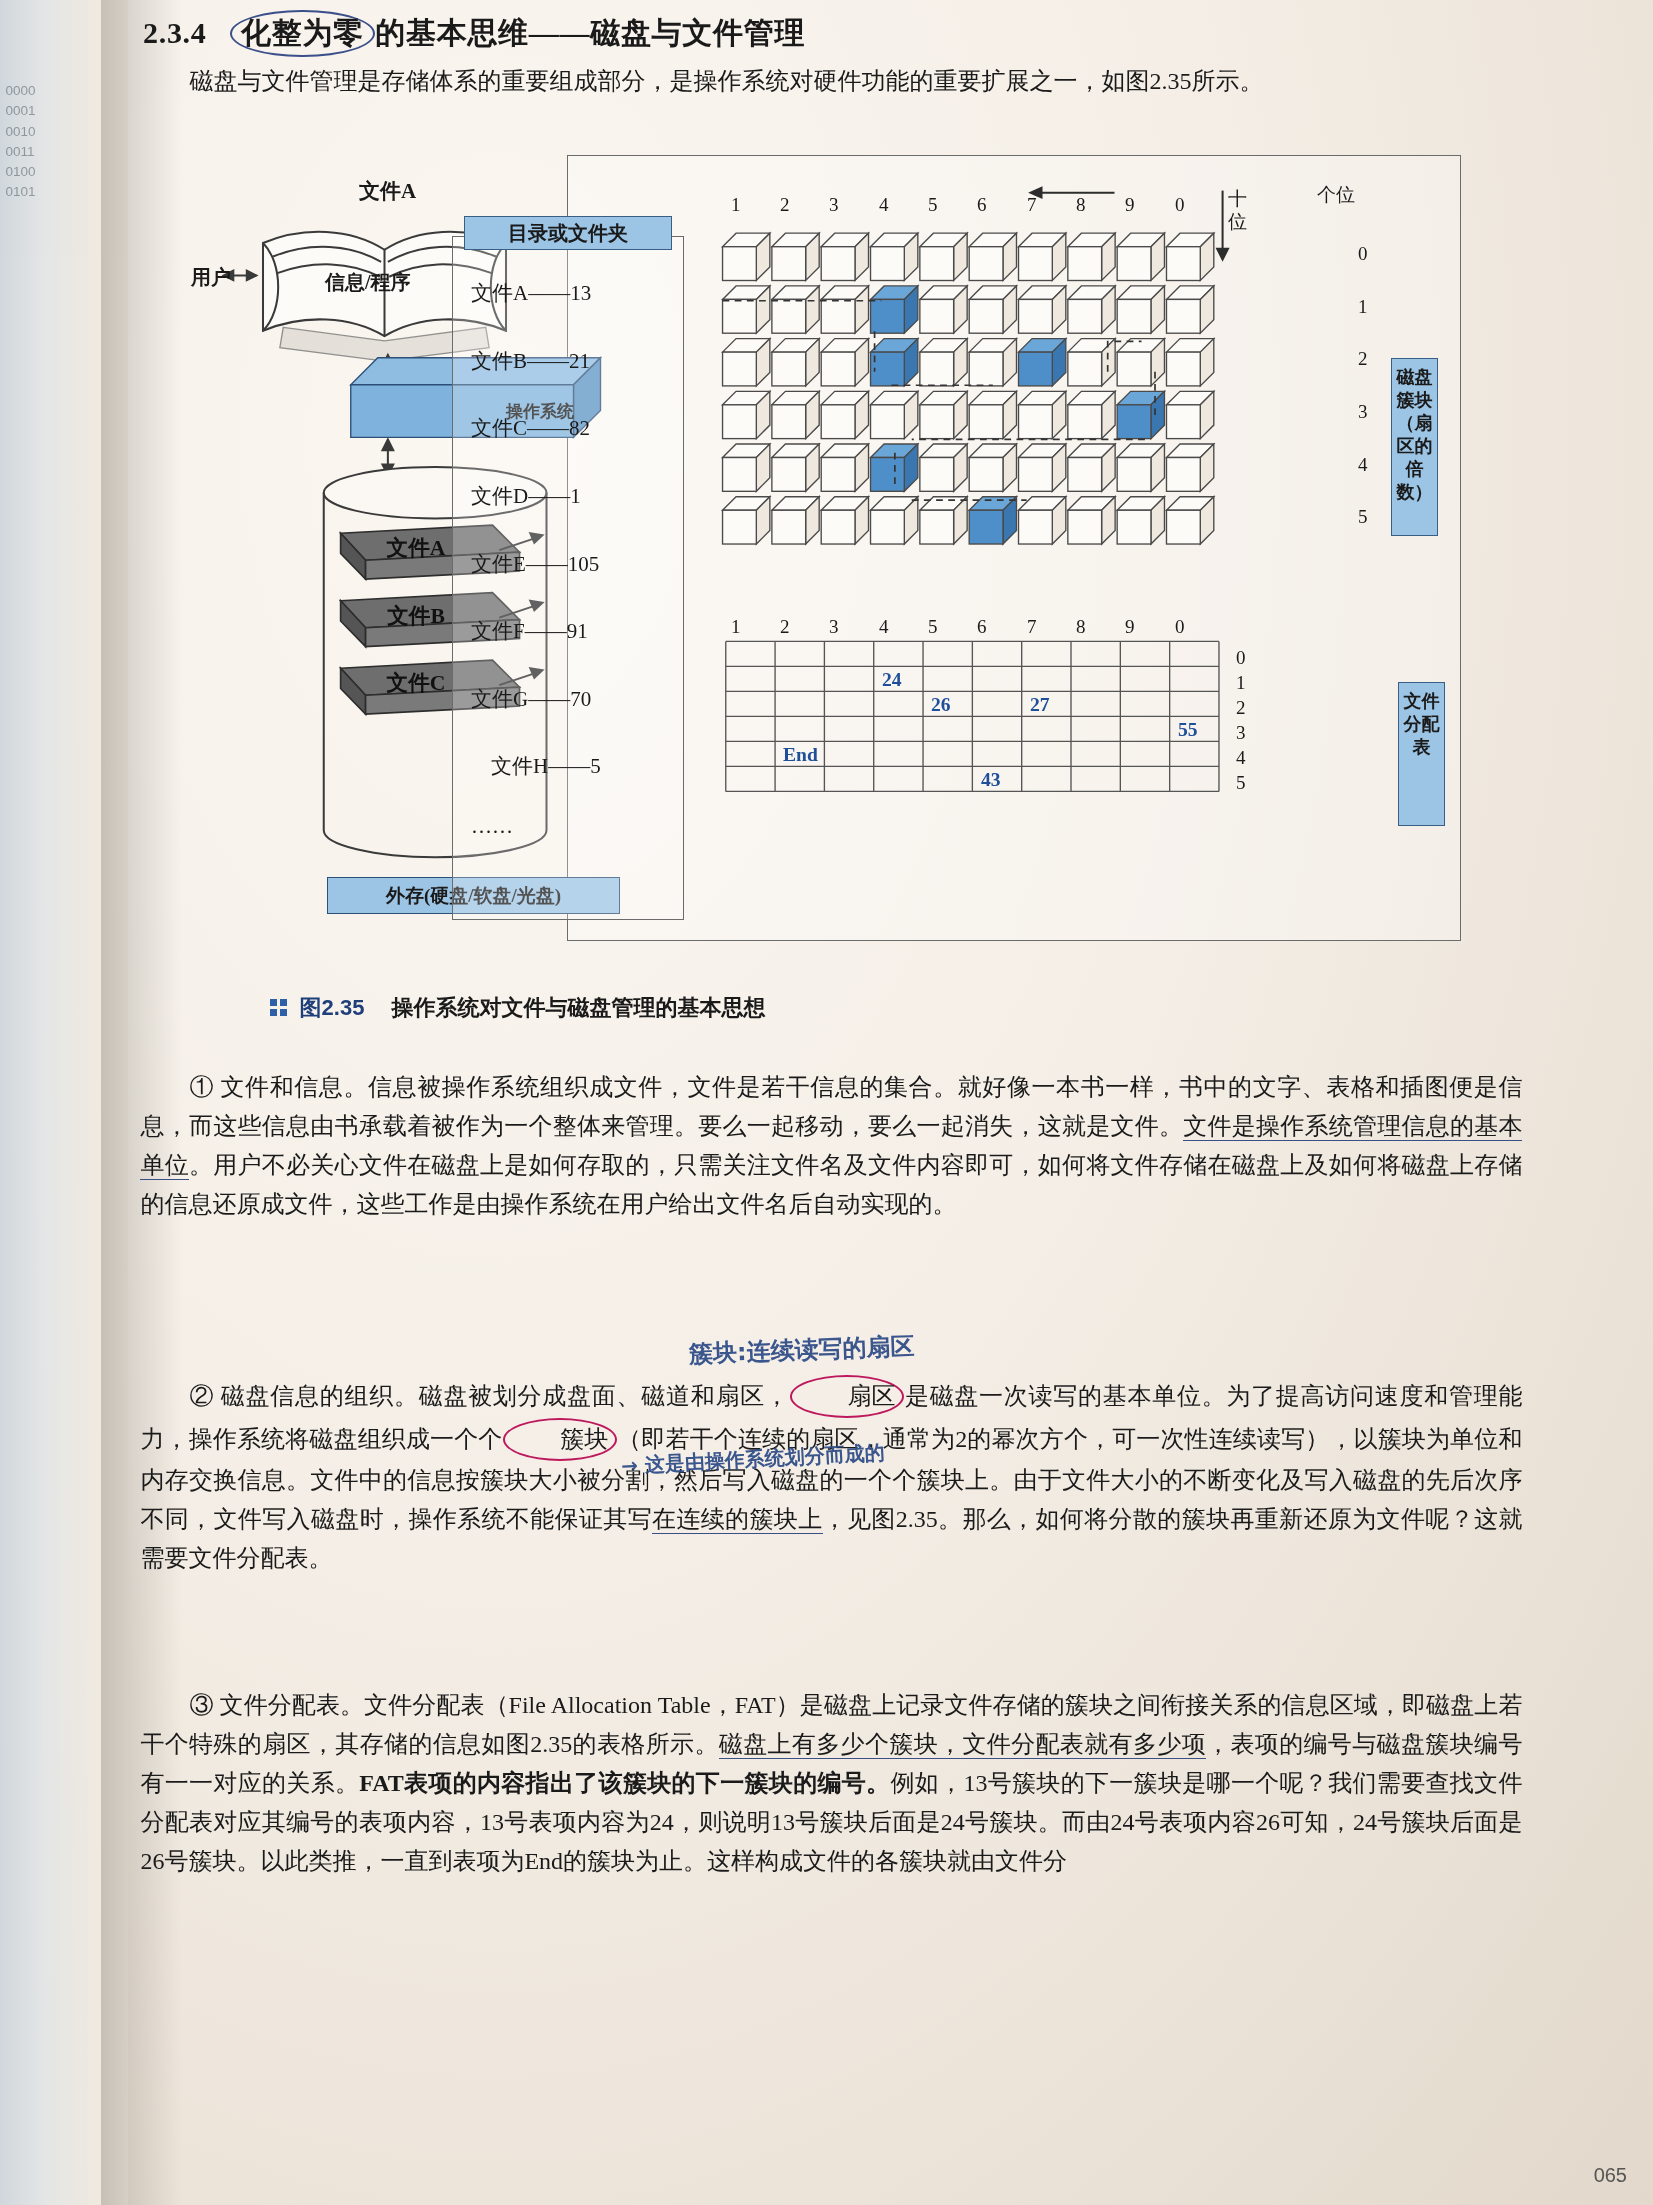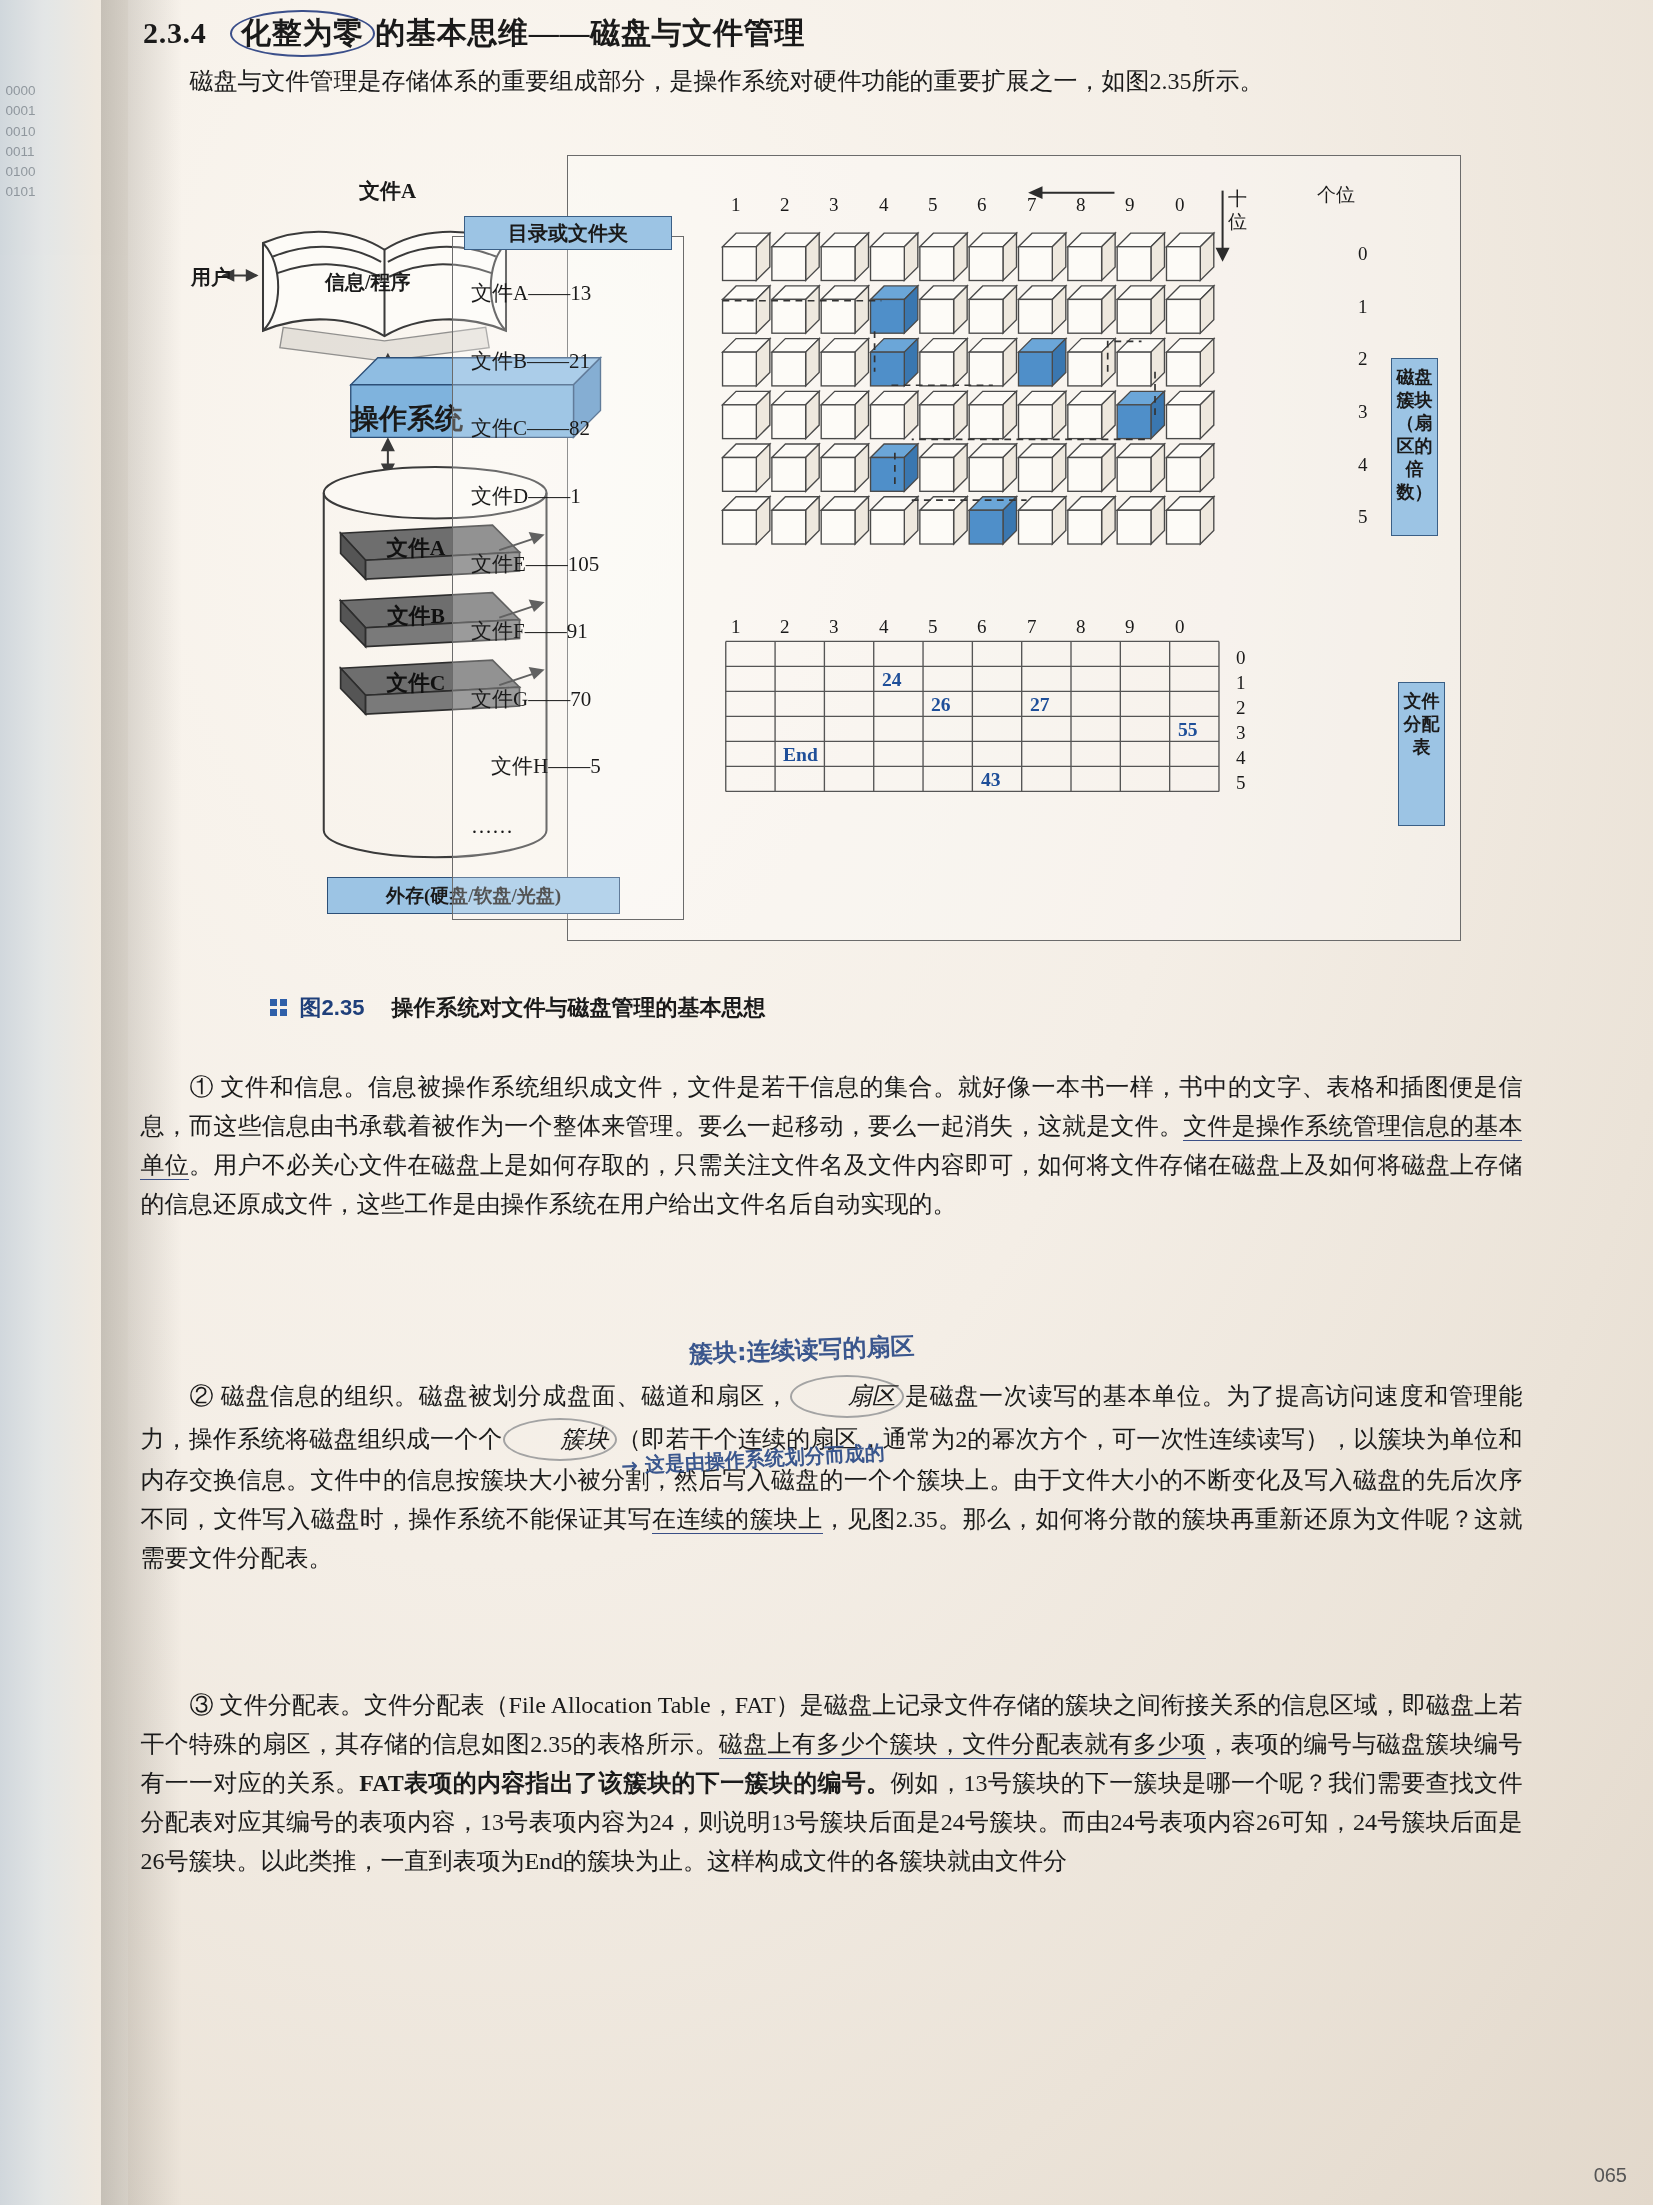--- a/index.html
+++ b/index.html
@@ -50,21 +50,21 @@
   }
   .para {
     position:absolute; left:5.4px; width:1382px;
     font-size:24px; line-height:39px; text-align:justify;
   }
   .indent { text-indent:49px; }
   .u { border-bottom:1.7px solid #3a4f86; padding-bottom:0.7px; }
   .bold { font-weight:bold; }
   .circ-ovl {
     display:inline-block; padding:0 6.8px;
-    border:2px solid #a3a3a3; border-radius:50%/50%;font-style:italic;
+    border:2px solid #be185d; border-radius:50%/50%;
   }
 
   
   .fig {
     position:absolute; left:47px; top:155px; width:1277px; height:794px;
   }
   .fig-box {
     position:absolute; left:385px; top:0; width:892px; height:784px;
     border:1.4px solid #6b6b6b; background:rgba(255,255,255,.28);
   }
@@ -217,21 +217,21 @@
         <line x1="470" y1="685" x2="530" y2="665"></line>
           <polygon points="534,663 516,660 522,674"></polygon>
         <line x1="470" y1="785" x2="530" y2="765"></line>
           <polygon points="534,763 516,760 522,774"></polygon>
       </g>
     </svg>
 
     <div class="book-label" style="left:177px; top:21.6px;">文件A</div>
     <div class="book-label" style="left:143px; top:114px; font-size:20px;">信息/程序</div>
     <div class="book-label" style="left:-39px; top:109px; font-size:20px;margin-left:48px;">用户</div>
-    <div style="position:absolute; left:169px; top:245px; width:223px; text-align:left; font-size:28px; font-weight:bold;">操作系统</div>
+    <div style="position:absolute; left:169px; top:245px; width:223px; text-align:right; font-size:17px; font-weight:bold;">操作系统</div>
     <div style="position:absolute; left:143px; top:378px; width:182px; text-align:center; font-size:21.6px; font-weight:bold; color:#111;">文件A</div>
     <div style="position:absolute; left:143px; top:446px; width:182px; text-align:center; font-size:21.6px; font-weight:bold; color:#111;">文件B</div>
     <div style="position:absolute; left:143px; top:513px; width:182px; text-align:center; font-size:21.6px; font-weight:bold; color:#111;">文件C</div>
     <div class="ext-box">外存(硬盘/软盘/光盘)</div>
 
     <div class="dir-box"></div>
     <div class="dir-title">目录或文件夹</div>
 
     <div class="dir-item" style="top:124px;">
       <span>文件A</span><span>——</span><span>13</span>

